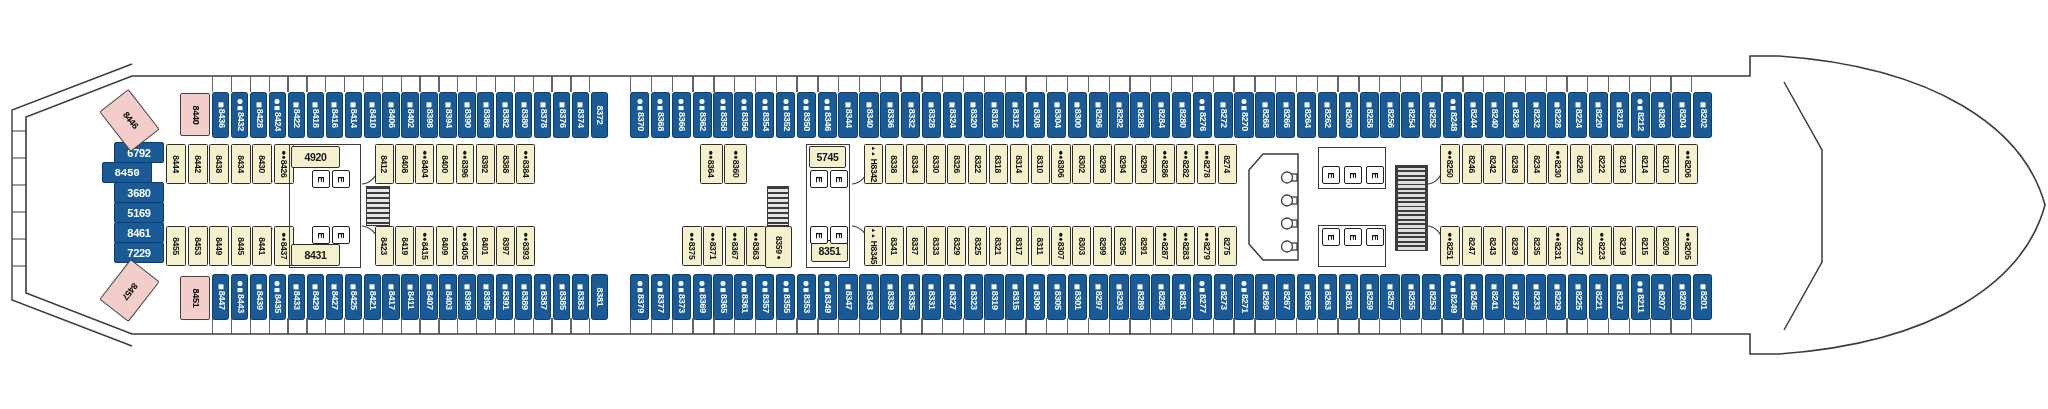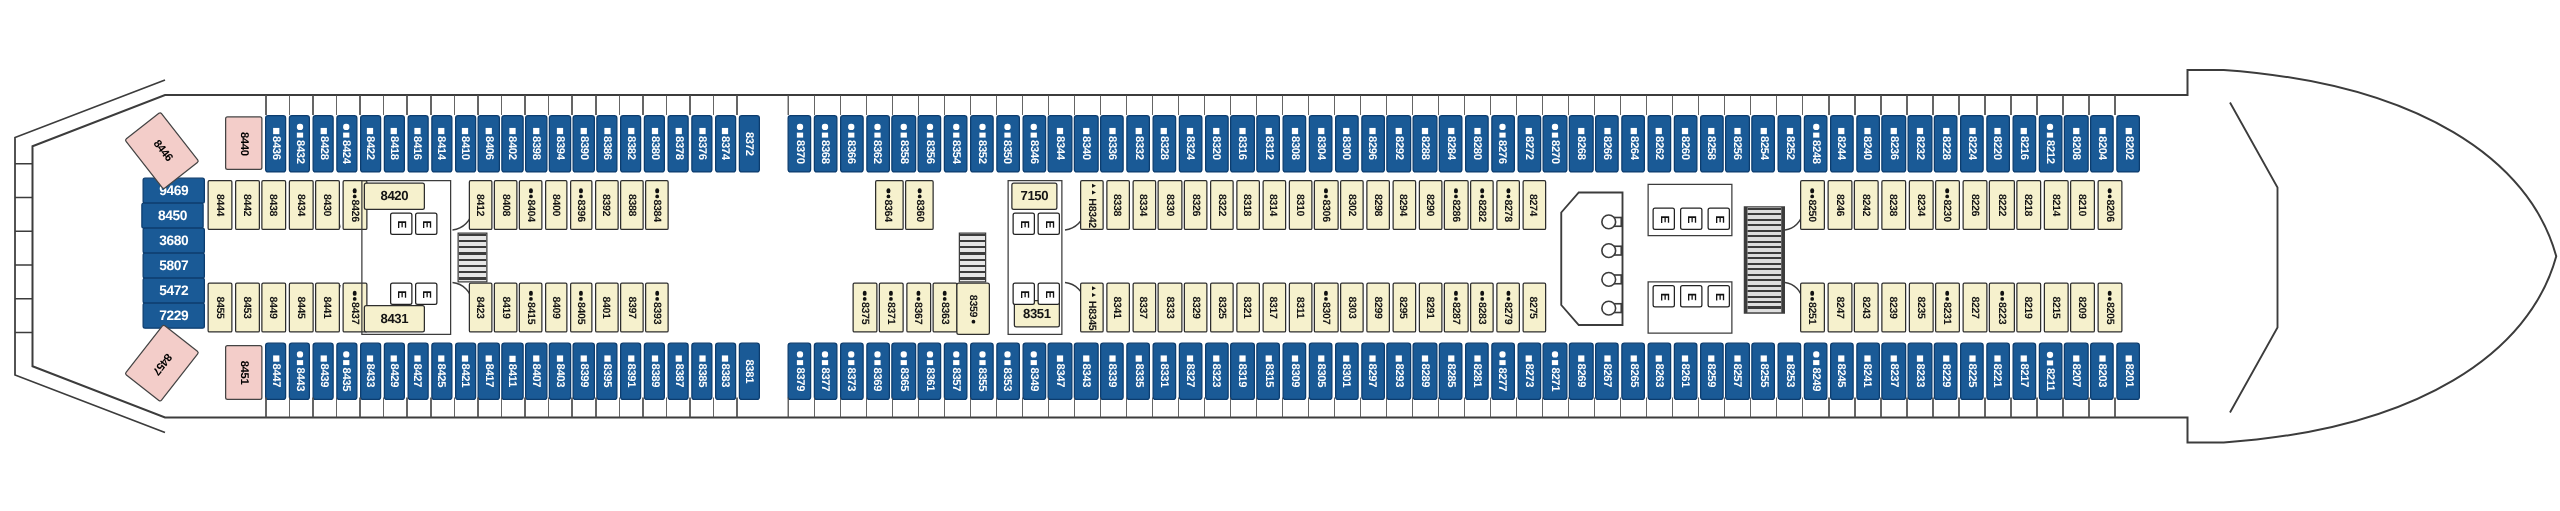--- a/index.html
+++ b/index.html
@@ -1532,25 +1532,25 @@
         </span>
       </div>
       <div class="cab yellow">
         <span class="rot">
           <i class="b2"></i>
           <i class="b2"></i>
           <span class="num">8205</span>
         </span>
       </div>
     </div>
-    <div class="sternrow" style="position: absolute; left: 114px; top: 142px; width: 48px; height: 19px;">9469</div>
-    <div class="sternrow" style="position: absolute; left: 113px; top: 162px; width: 48px; height: 19px;">8450</div>
+    <div class="sternrow" style="position: absolute; left: 114px; top: 142px; width: 48px; height: 19px;">6792</div>
+    <div class="sternrow" style="position: absolute; left: 102px; top: 162px; width: 48px; height: 19px; font-family: Liberation Mono, monospace;">8450</div>
     <div class="sternrow" style="position: absolute; left: 114px; top: 182px; width: 48px; height: 19px;">3680</div>
-    <div class="sternrow" style="position: absolute; left: 114px; top: 202px; width: 48px; height: 19px;">5807</div>
-    <div class="sternrow" style="position: absolute; left: 114px; top: 222px; width: 48px; height: 19px;">5472</div>
+    <div class="sternrow" style="position: absolute; left: 114px; top: 202px; width: 48px; height: 19px;">5169</div>
+    <div class="sternrow" style="position: absolute; left: 114px; top: 222px; width: 48px; height: 19px;">8461</div>
     <div class="sternrow" style="position: absolute; left: 114px; top: 242px; width: 48px; height: 19px;">7229</div>
     <div class="single pink" style="position: absolute; left: 111px; top: 95px; width: 35px; height: 49px; transform: rotate(-38deg);">
       <span class="rot">
         <span class="num">8446</span>
       </span>
     </div>
     <div class="single pink" style="position: absolute; left: 180px; top: 93px; width: 28px; height: 41px;">
       <span class="rot">
         <span class="num">8440</span>
       </span>
@@ -1559,27 +1559,27 @@
       <span class="rot">
         <span class="num">8457</span>
       </span>
     </div>
     <div class="single pink" style="position: absolute; left: 180px; top: 276px; width: 28px; height: 42px;">
       <span class="rot">
         <span class="num">8451</span>
       </span>
     </div>
     <div class="single yellow" style="position: absolute; left: 291px; top: 146px; width: 47px; height: 20px;">
-      <span class="hlab">8420</span>
+      <span class="hlab">4920</span>
     </div>
     <div class="single yellow" style="position: absolute; left: 291px; top: 244px; width: 47px; height: 20px;">
       <span class="hlab">8431</span>
     </div>
     <div class="single yellow" style="position: absolute; left: 809px; top: 146px; width: 35px; height: 20px;">
-      <span class="hlab">7150</span>
+      <span class="hlab">5745</span>
     </div>
     <div class="single yellow" style="position: absolute; left: 811px; top: 240px; width: 35px; height: 20px;">
       <span class="hlab">8351</span>
     </div>
     <div class="single yellow" style="position: absolute; left: 765px; top: 226px; width: 25px; height: 40px;">
       <span class="rot">
         <span class="num">8359</span>
         <i class="b2"></i>
       </span>
     </div>

